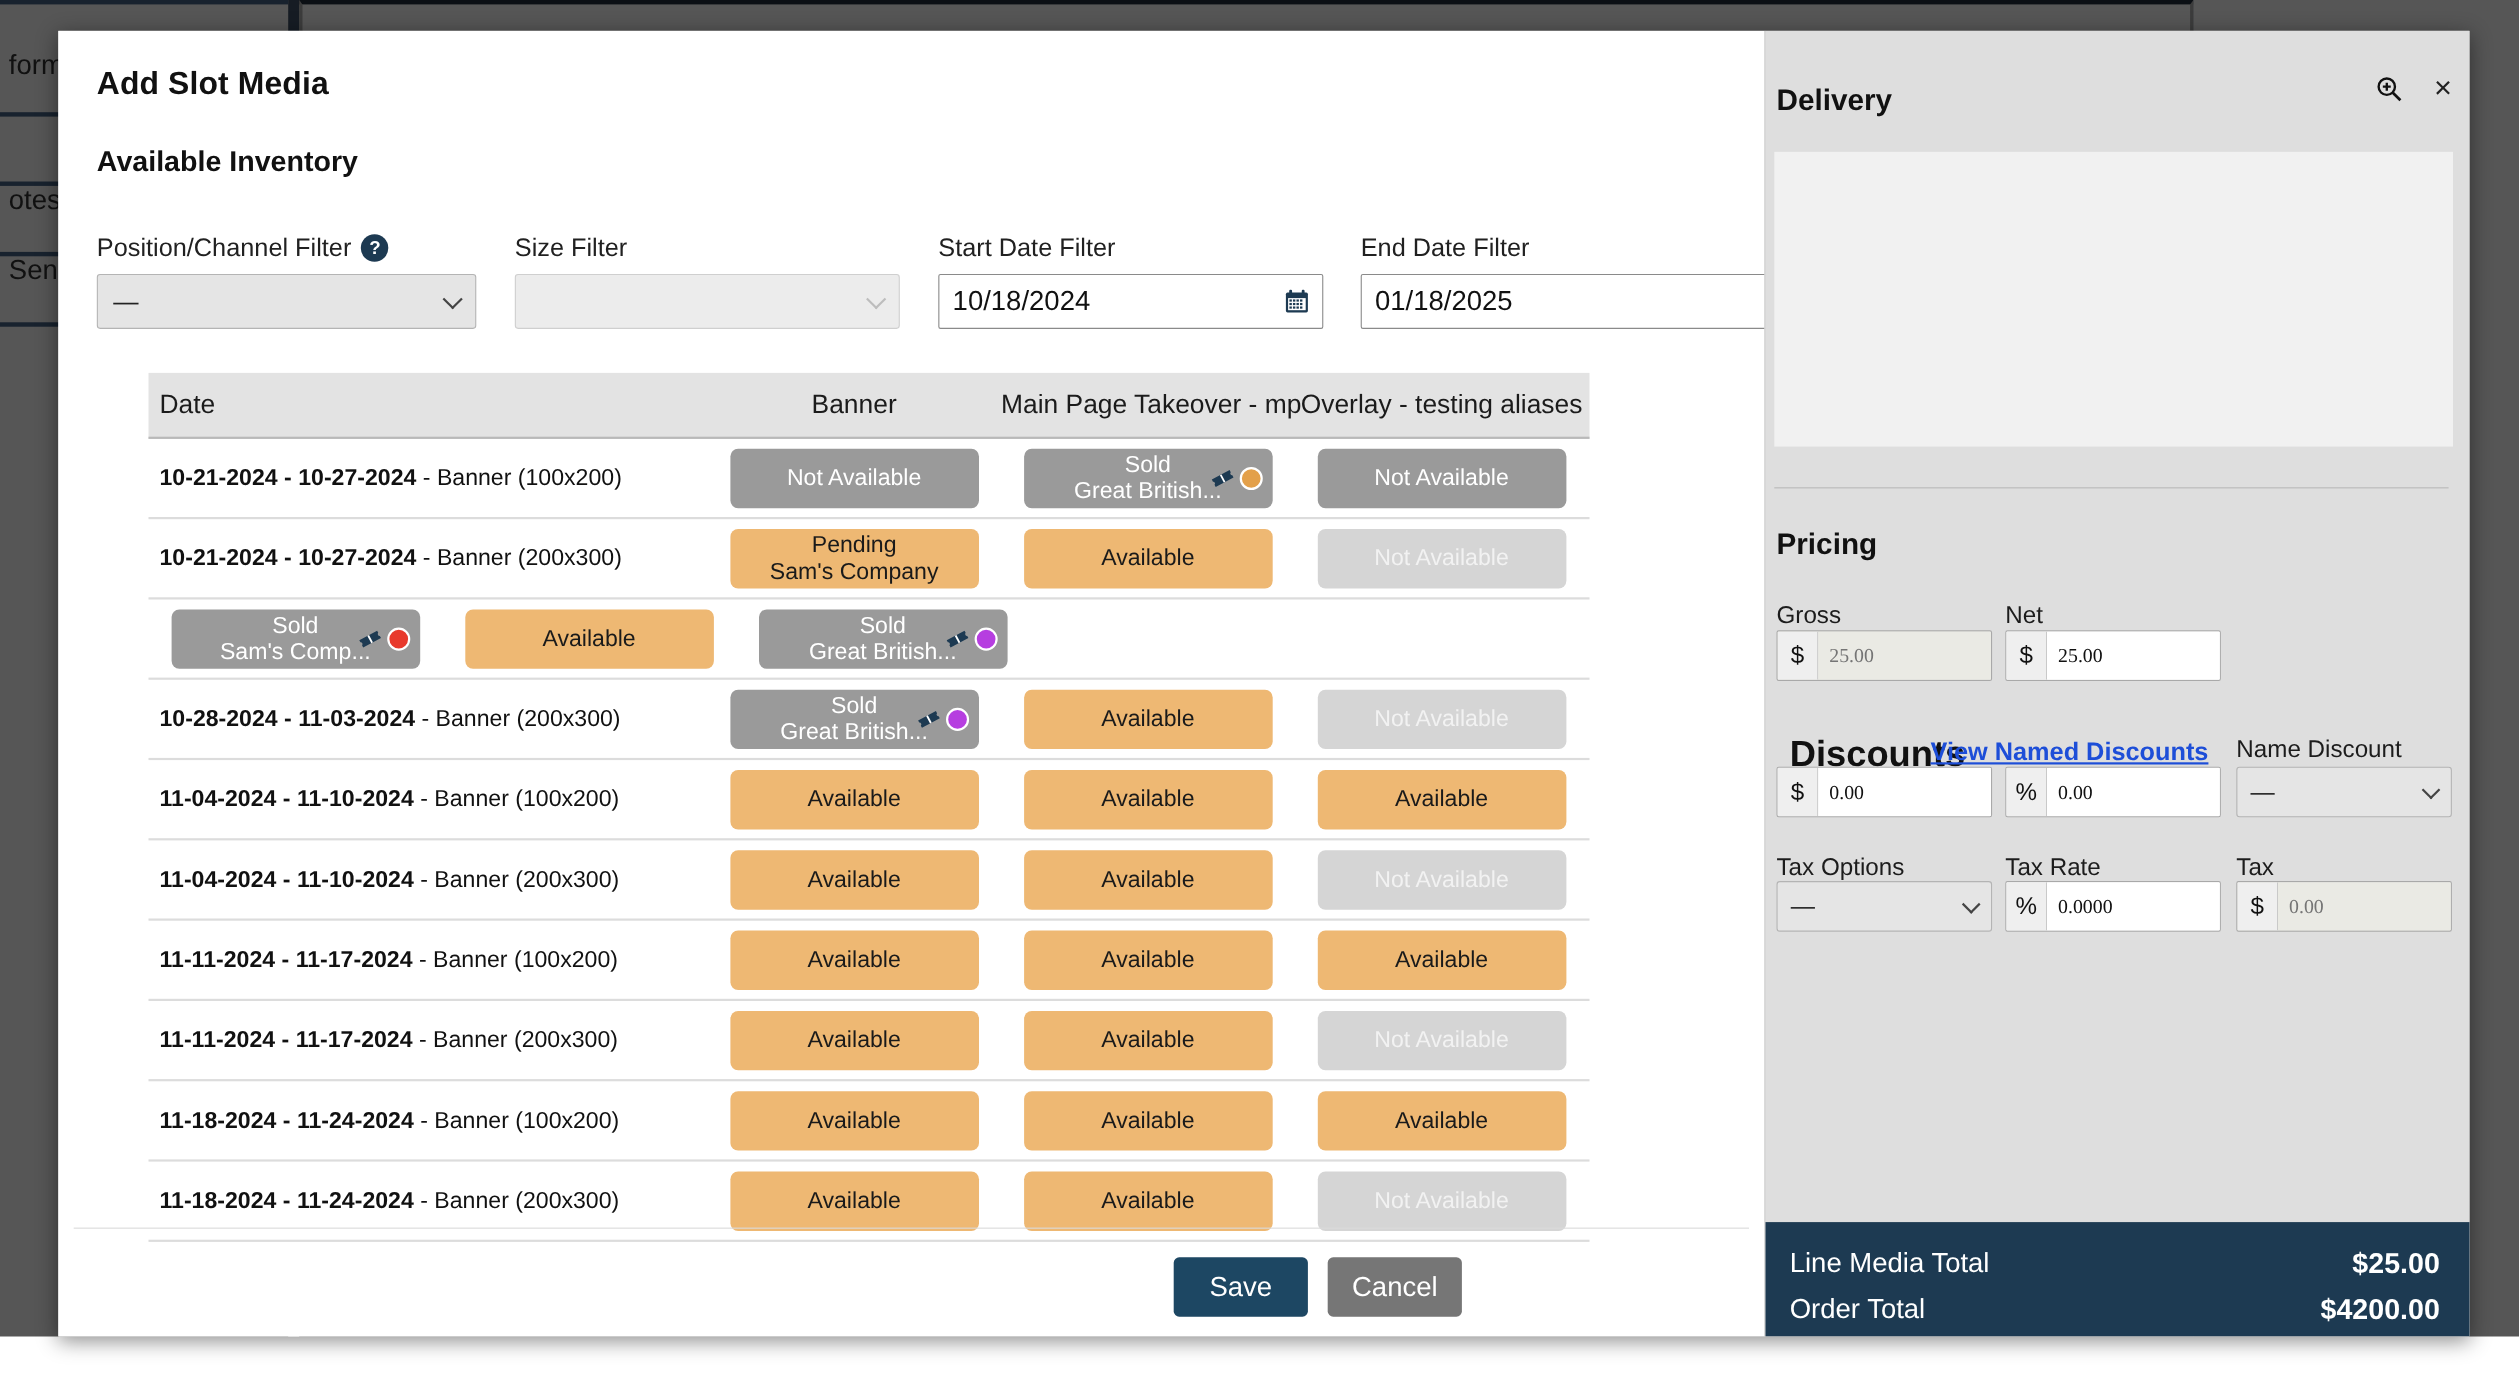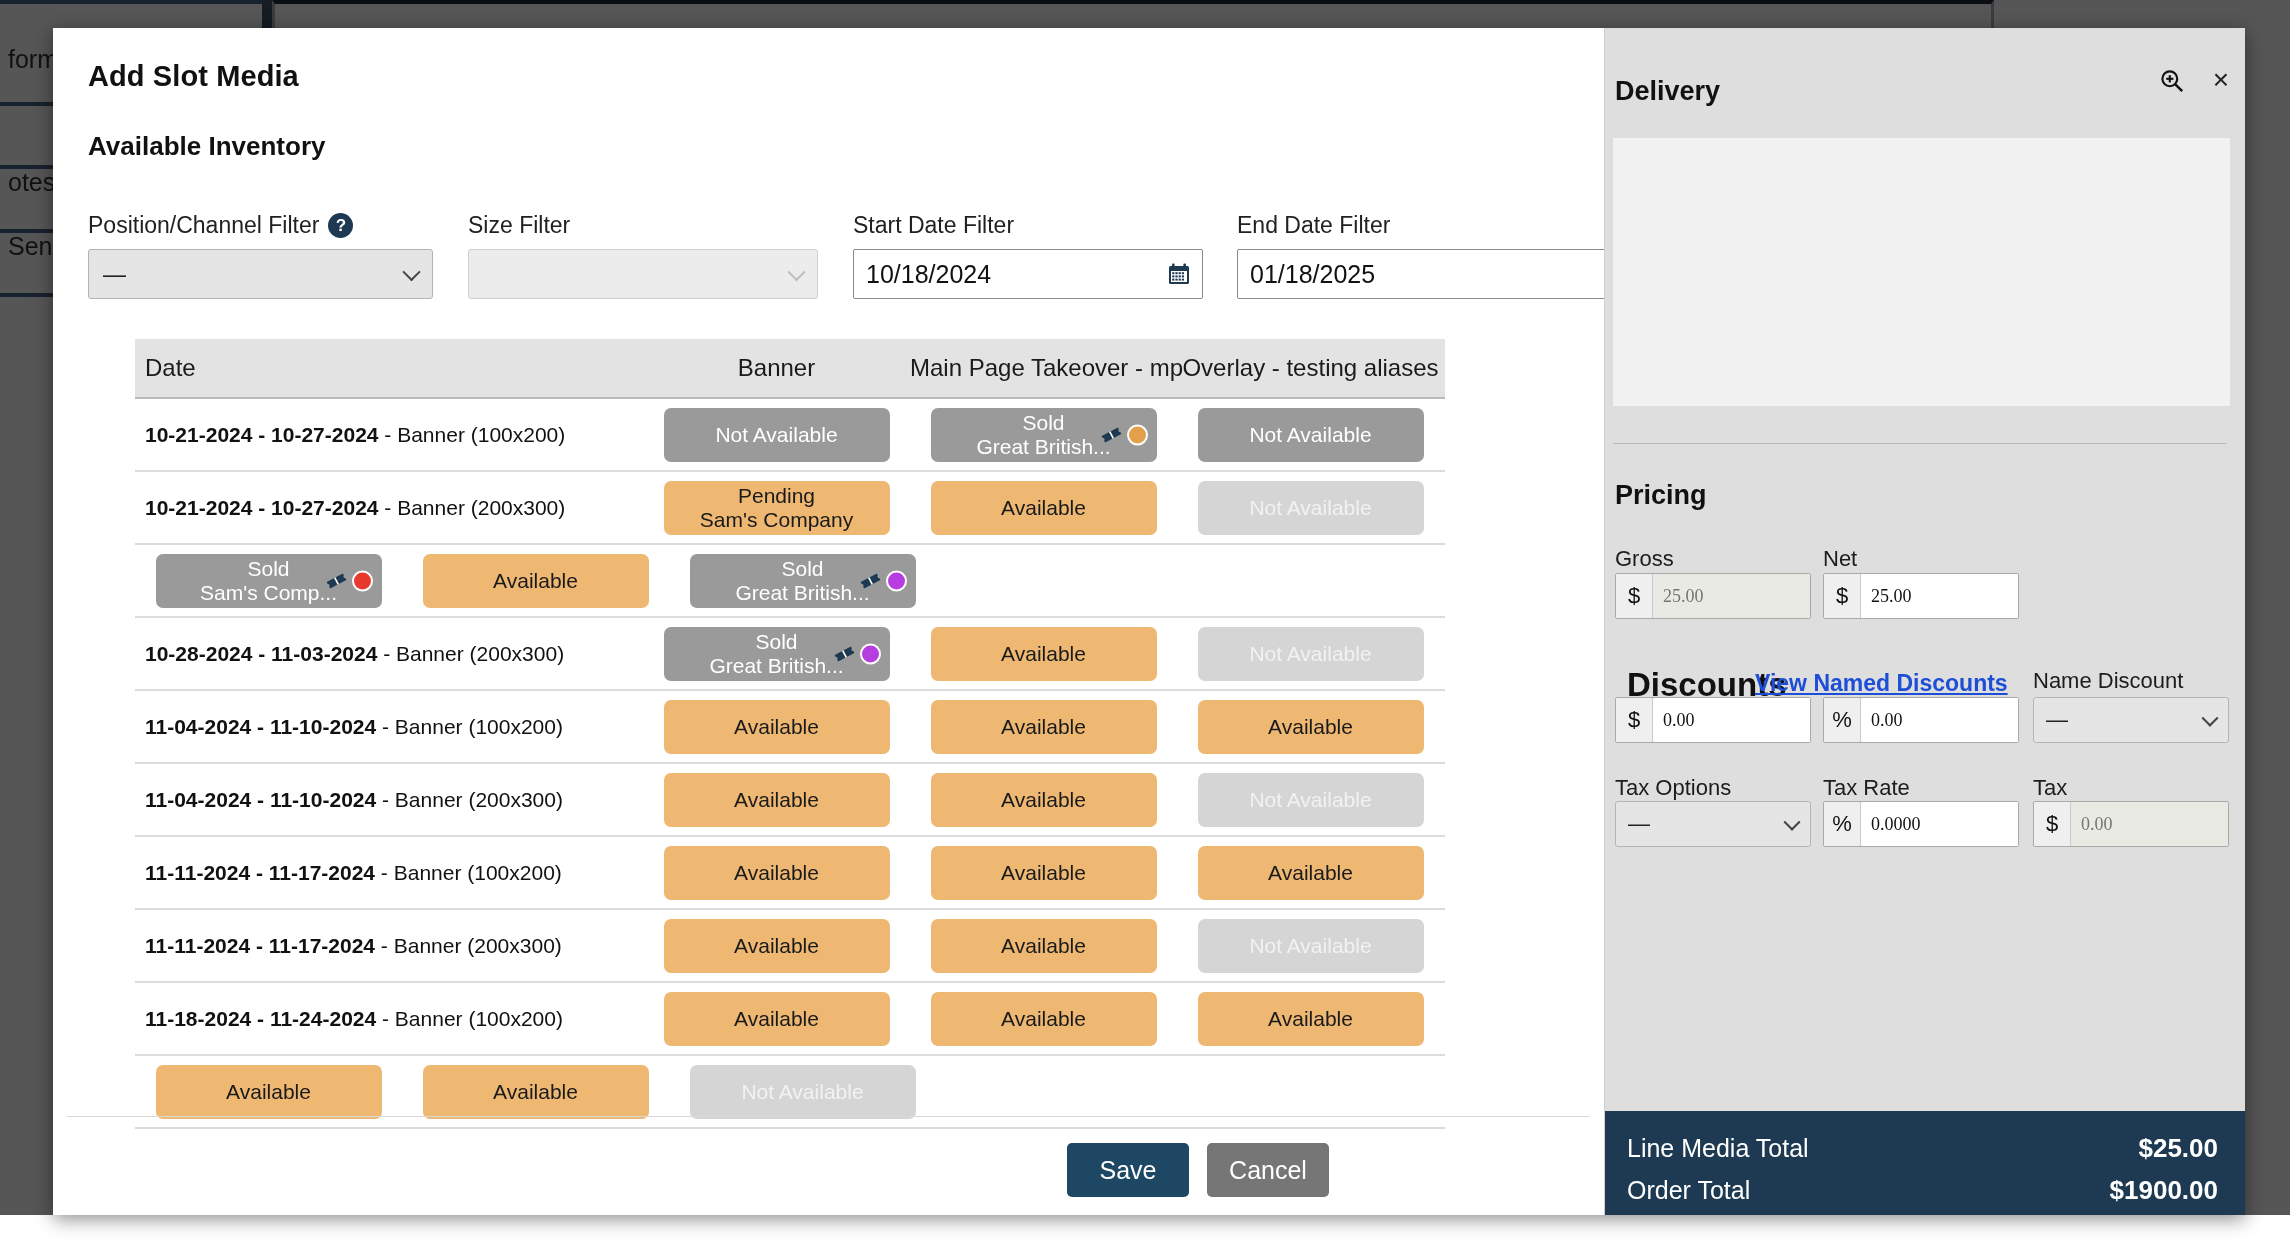--- a/index.html
+++ b/index.html
@@ -725,20 +725,21 @@
                 <span>Available</span>
               </div>
             </div>
             <div class="td-cell">
               <div class="chip available">
                 <span>Available</span>
               </div>
             </div>
           </div>
           <div class="tr">
+            <div class="td-date"><b>11-18-2024 - 11-24-2024</b> - Banner (200x300)</div>
             <div class="td-cell">
               <div class="chip available">
                 <span>Available</span>
               </div>
             </div>
             <div class="td-cell">
               <div class="chip available">
                 <span>Available</span>
               </div>
             </div>
@@ -827,17 +828,17 @@
       <input type="text" readonly="" placeholder="0.00" style="">
     </div>
 
     <div id="totals">
       <div class="total-row">
         <span>Line Media Total</span>
         <span class="val">$25.00</span>
       </div>
       <div class="total-row">
         <span>Order Total</span>
-        <span class="val">$1900.00</span>
+        <span class="val">$4200.00</span>
       </div>
     </div>
   </div>
 </div>
 
 </body></html>

